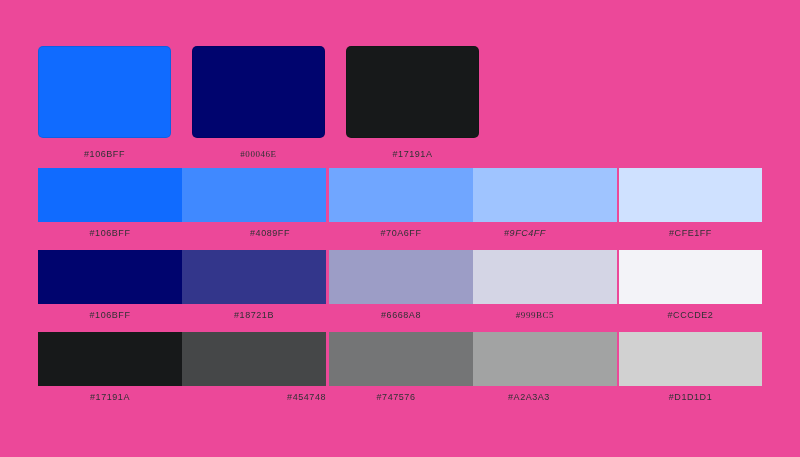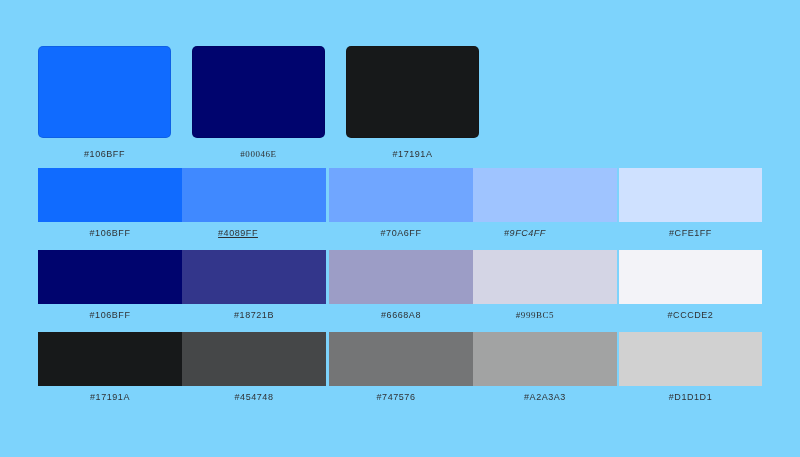--- a/index.html
+++ b/index.html
@@ -15,21 +15,21 @@
     overflow: hidden;
     position: relative;
   }
 
   #palette-sheet {
     position: absolute;
     left: 0;
     top: 0;
     width: 800px;
     height: 457px;
-    background: #7dd3fc;
+    background: #ec4899;
   }
 
   
   .card-row {
     position: absolute;
     left: 38px;
     top: 46px;
     width: 724px;
     height: 110px;
   }
@@ -120,21 +120,21 @@
   <div class="band-row" style="top:168px;">
       <div class="band-strip">
         <div class="band-seg" style="left: 0px; width: 144px; background: rgb(16, 107, 255);"></div>
         <div class="band-seg" style="left: 144px; width: 144px; background: rgb(64, 137, 255);"></div>
         <div class="band-seg" style="left: 291px; width: 144px; background: rgb(112, 166, 255);"></div>
         <div class="band-seg" style="left: 435px; width: 144px; background: rgb(159, 196, 255);"></div>
         <div class="band-seg" style="left: 581px; width: 143px; background: rgb(207, 225, 255);"></div>
       </div>
       <div class="band-labels">
         <div class="band-label" style="left: 0px; width: 144px;">#106BFF</div>
-        <div class="band-label" style="left: 128px; width: 144px; text-decoration: underline;">#4089FF</div>
+        <div class="band-label" style="left: 160px; width: 144px;">#4089FF</div>
         <div class="band-label" style="left: 291px; width: 144px;">#70A6FF</div>
         <div class="band-label" style="left: 415px; width: 144px; font-style: italic;">#9FC4FF</div>
         <div class="band-label" style="left: 581px; width: 143px;">#CFE1FF</div>
       </div>
     </div>
   <div class="band-row" style="top:250px;">
       <div class="band-strip">
         <div class="band-seg" style="left: 0px; width: 144px; background: rgb(0, 4, 110);"></div>
         <div class="band-seg" style="left: 144px; width: 144px; background: rgb(51, 54, 139);"></div>
         <div class="band-seg" style="left: 291px; width: 144px; background: rgb(156, 157, 198);"></div>
@@ -152,20 +152,20 @@
   <div class="band-row" style="top:332px;">
       <div class="band-strip">
         <div class="band-seg" style="left: 0px; width: 144px; background: rgb(23, 25, 26);"></div>
         <div class="band-seg" style="left: 144px; width: 144px; background: rgb(69, 71, 72);"></div>
         <div class="band-seg" style="left: 291px; width: 144px; background: rgb(116, 117, 118);"></div>
         <div class="band-seg" style="left: 435px; width: 144px; background: rgb(162, 163, 163);"></div>
         <div class="band-seg" style="left: 581px; width: 143px; background: rgb(209, 209, 209);"></div>
       </div>
       <div class="band-labels">
         <div class="band-label" style="left: 0px; width: 144px;">#17191A</div>
-        <div class="band-label" style="left: 144px; width: 144px;">#454748</div>
+        <div class="band-label" style="left: 144px; width: 144px; text-align: right;">#454748</div>
         <div class="band-label" style="left: 286px; width: 144px;">#747576</div>
-        <div class="band-label" style="left: 435px; width: 144px;">#A2A3A3</div>
+        <div class="band-label" style="left: 419px; width: 144px;">#A2A3A3</div>
         <div class="band-label" style="left: 581px; width: 143px;">#D1D1D1</div>
       </div>
     </div>
 
 </div>
 
 </body></html>

